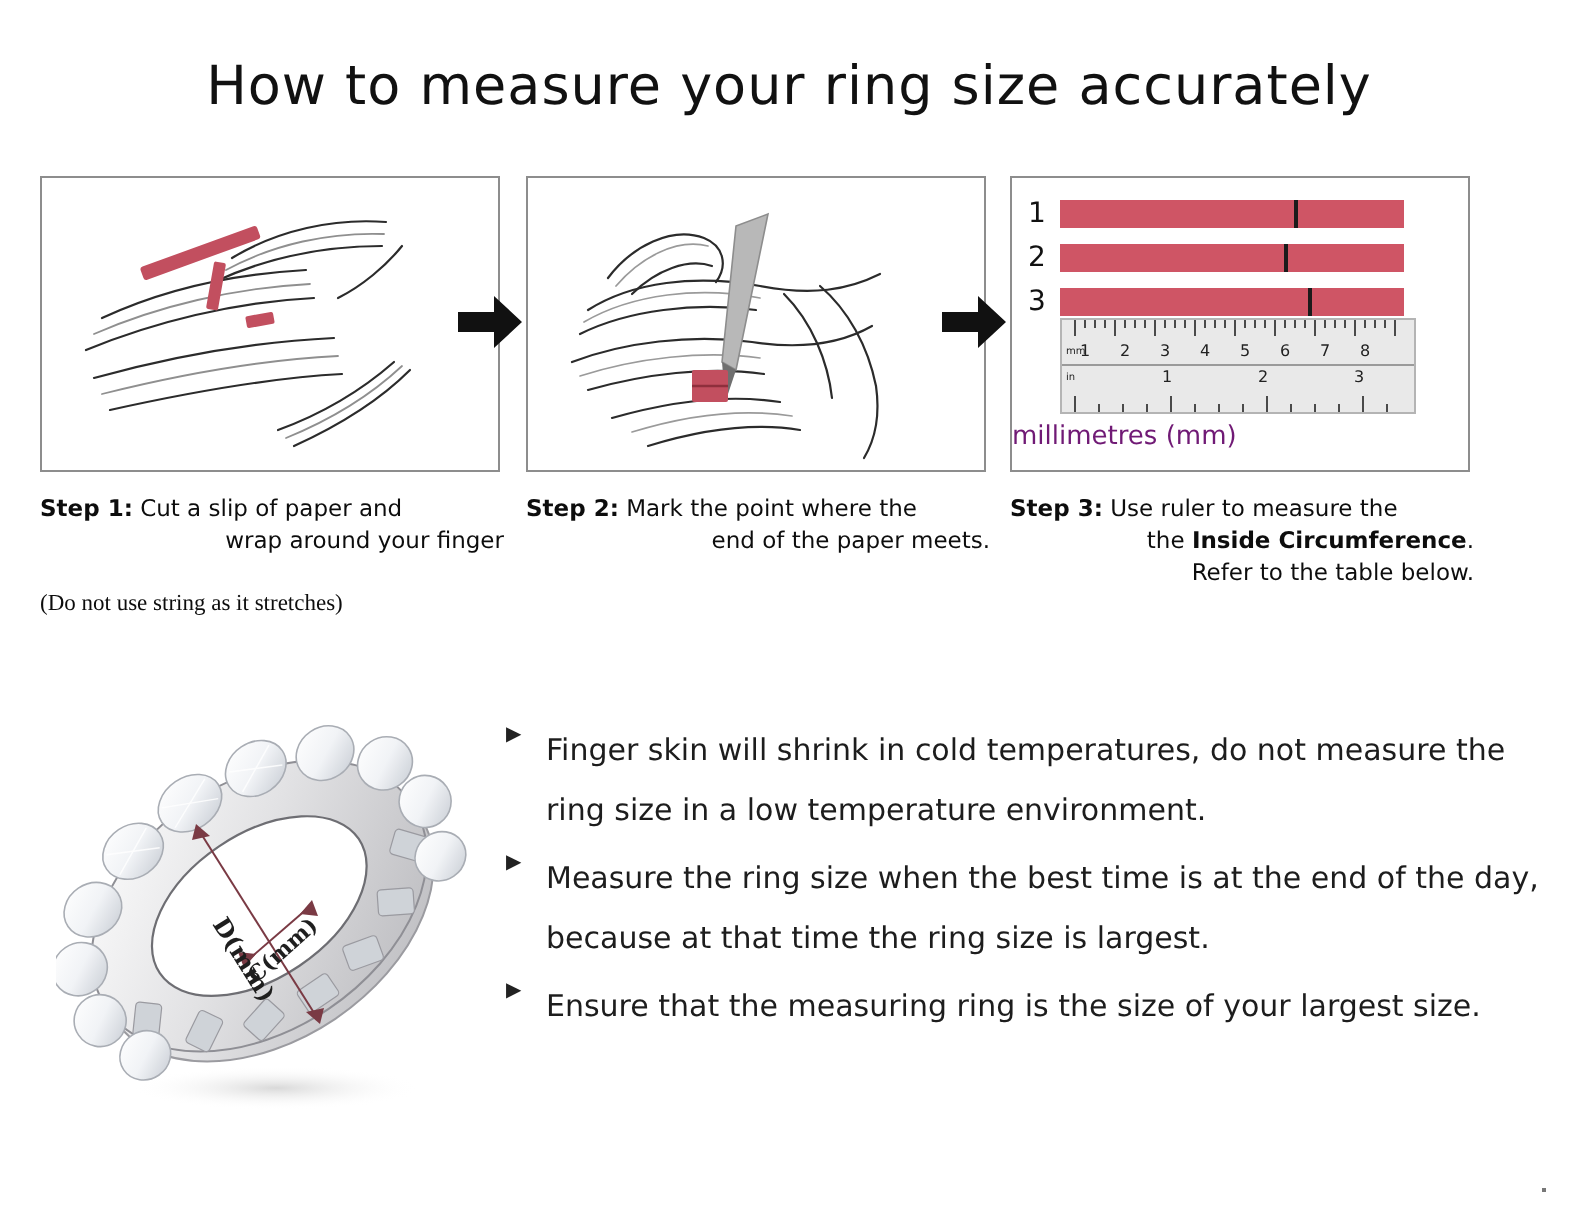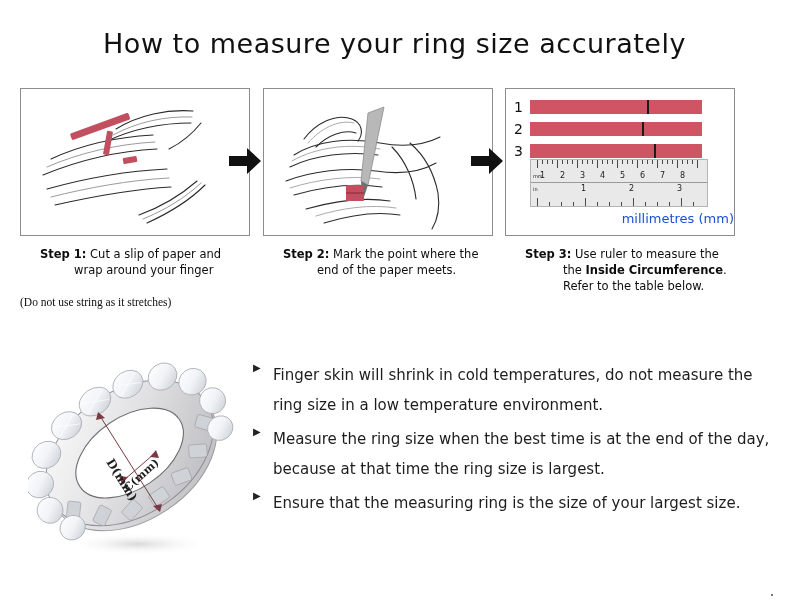--- a/index.html
+++ b/index.html
@@ -68,24 +68,23 @@
   .arrow-sep.a1 { left: 227px; }
   .arrow-sep.a2 { left: 469px; }
 
   
   .caption {
     margin-top: 10px;
     font-family: "DejaVu Sans", sans-serif;
     font-size: 11.5px;
     line-height: 16px;
     color: #0d0d0d;
-    margin-left: 20px;
   }
   .caption .lbl { font-weight: bold; }
-  .caption .ln2 { display: block; padding-left: 34px; }
+  .caption .ln2 { display: block; padding-left: 34px; text-align: right; }
   .caption .ln2.c3ind { padding-left: 38px; }
   .caption b { font-weight: bold; }
 
   .note {
     margin-top: 16px;
     font-family: Liberation Serif, serif;
     font-size: 11.5px;
     line-height: 16px;
     color: #0d0d0d;
   }
@@ -158,23 +157,23 @@
     line-height: 8px;
   }
   .ruler-half.top .rnum { bottom: 2px; }
   .ruler-half.bot .rnum { top: 2px; }
 
   .unit-label {
     position: absolute;
     left: 0;
     top: 122px;
     width: 228px;
-    text-align: right;
+    text-align: left;
     font-size: 13px;
-    color: #1d4ed8;
+    color: #701a75;
     font-family: "DejaVu Sans", sans-serif;
   }
 
   
   #bottom {
     position: absolute;
     left: 0;
     top: 348px;
     width: 789px;
     height: 258px;

